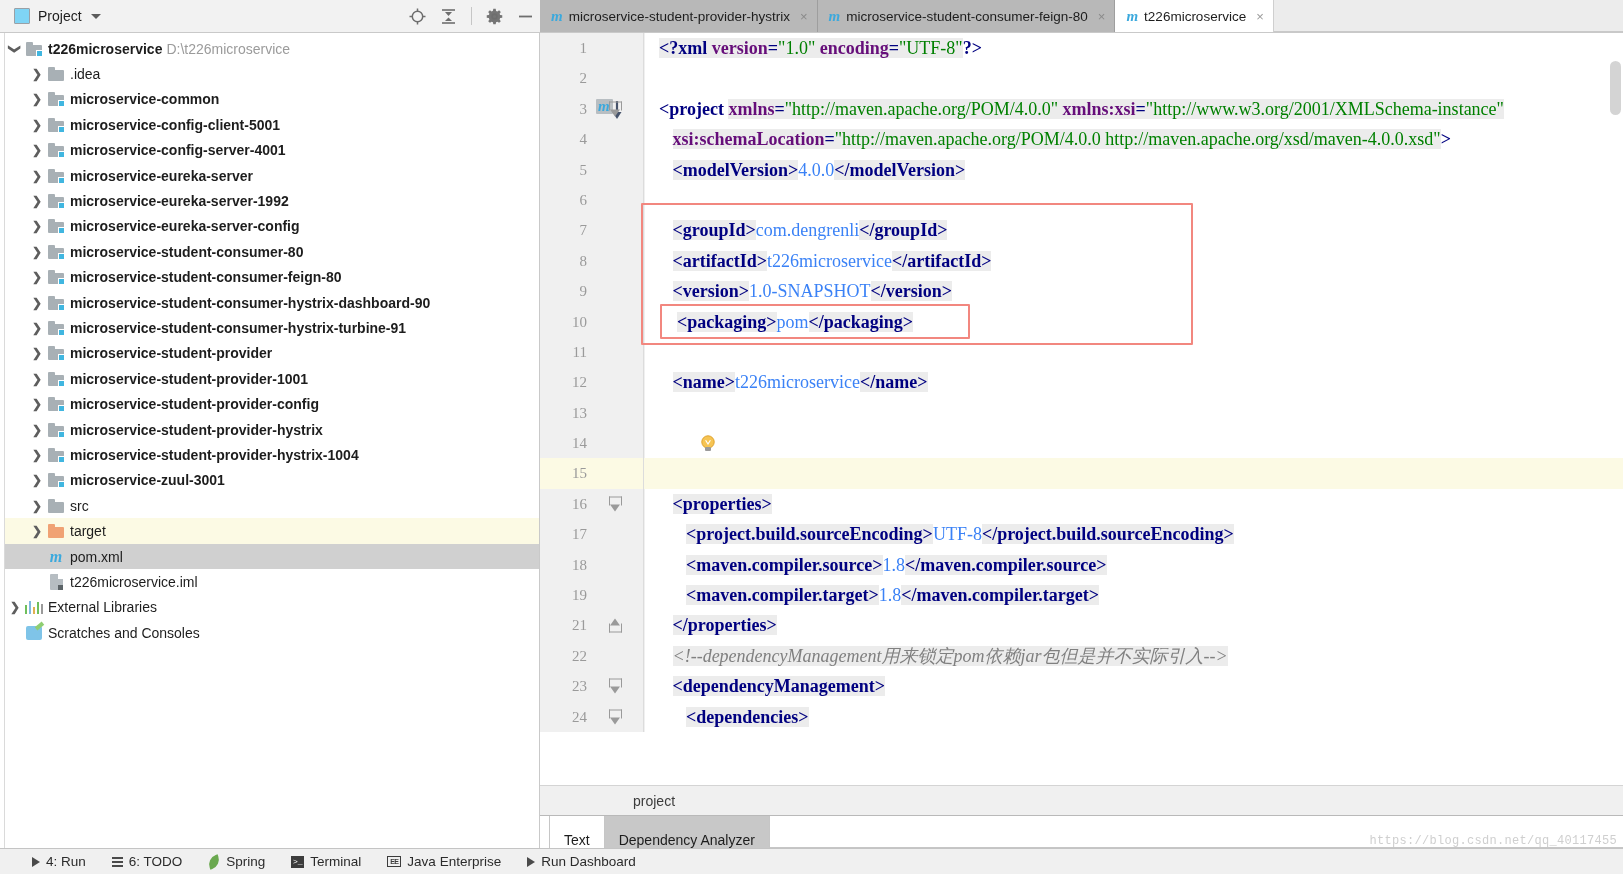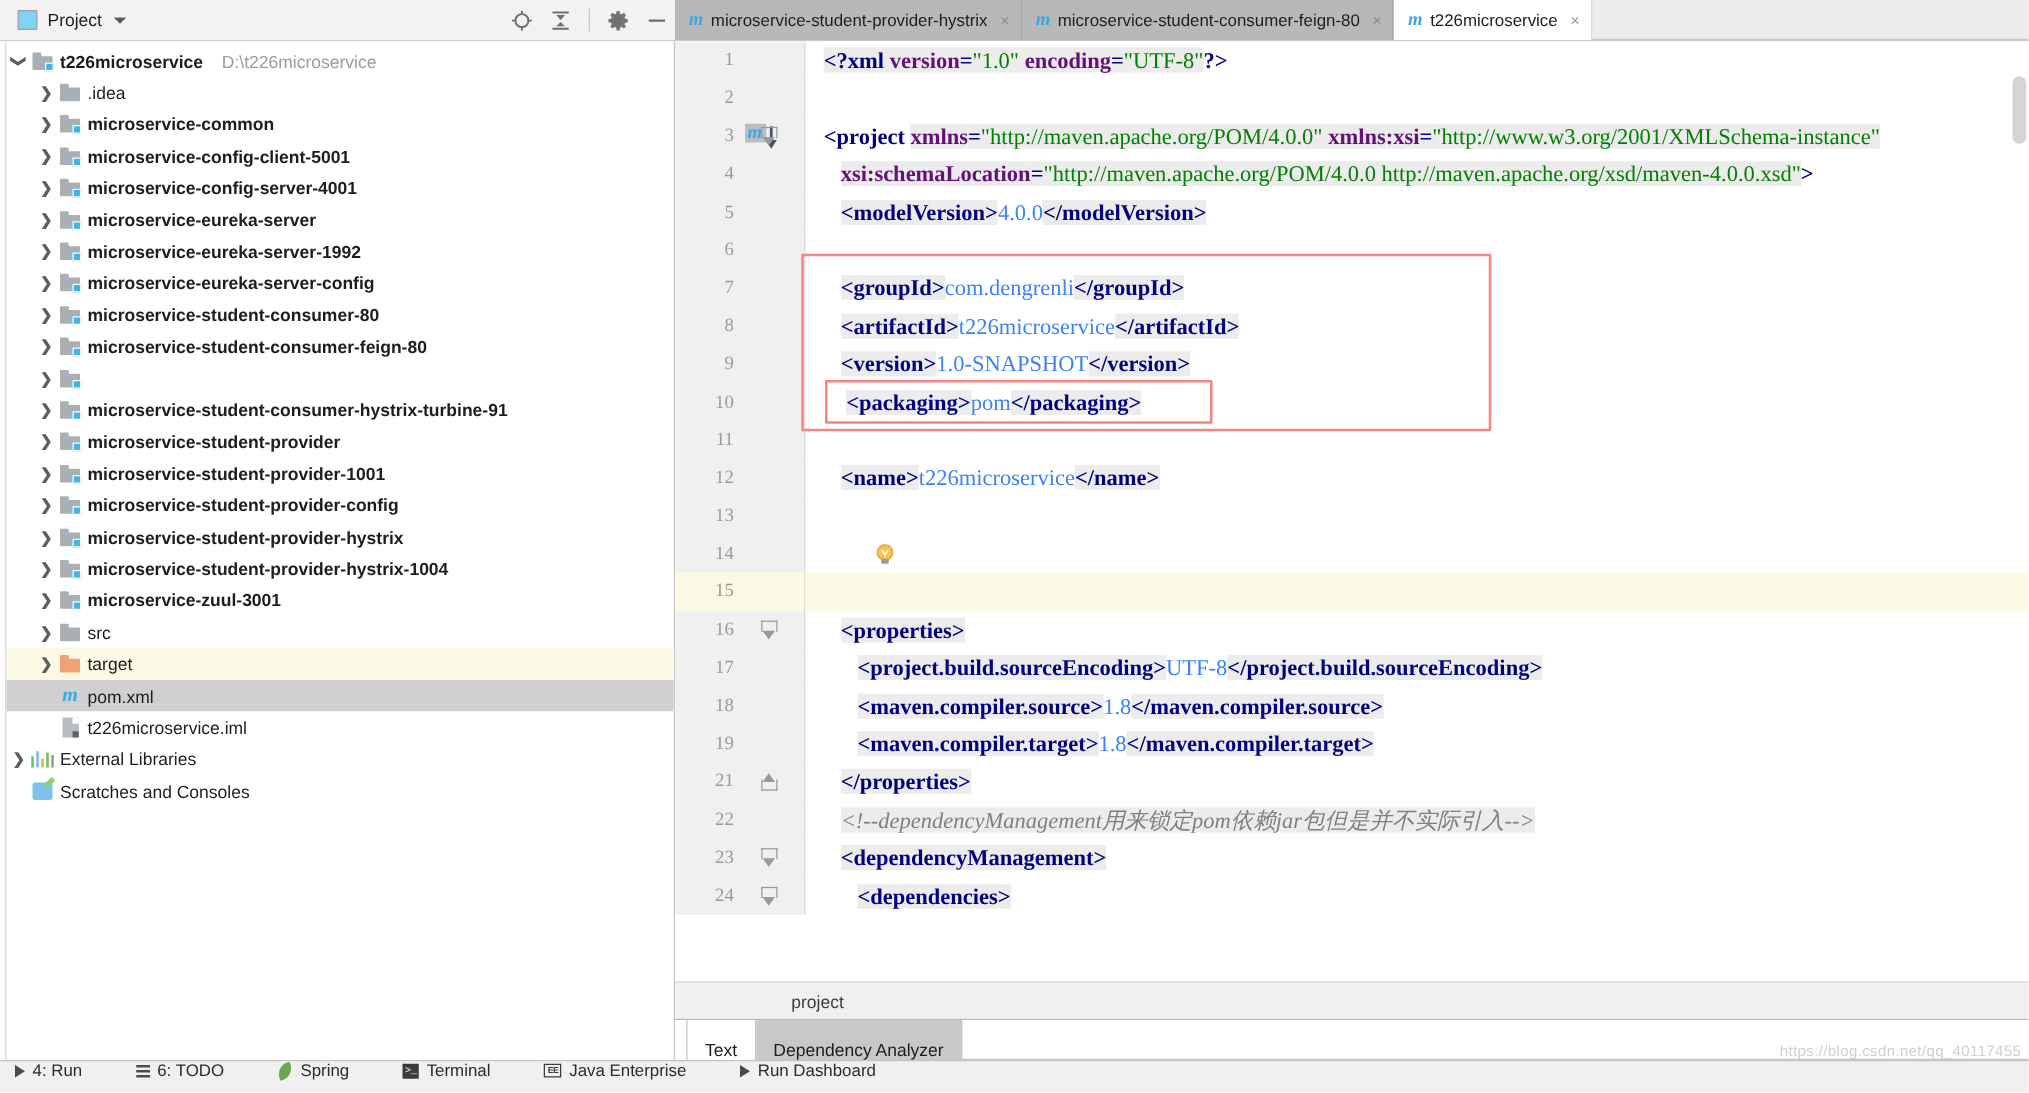--- a/index.html
+++ b/index.html
@@ -110,21 +110,21 @@
     width: 18px; flex: 0 0 18px;
     text-align: center;
     color: #5e5e5e;
     font-size: 12px;
     line-height: 1;
   }
   .arrow.blank { visibility: hidden; }
   .arrow .chev-r { display: inline-block; font-weight: bold; }
   .ico { width: 20px; flex: 0 0 20px; display: flex; align-items: center; justify-content: center; margin-right: 4px; }
   .lbl-bold { font-weight: bold; }
-  .path-dim { color: #9b9b9b; margin-left: 15px; font-weight: normal; }
+  .path-dim { color: #9b9b9b; margin-left: 4px; font-weight: normal; }
 
   
   .fi { position: relative; width: 16px; height: 14px; }
   .fi .body-f {
     position: absolute; left: 0; bottom: 0; width: 16px; height: 11px;
     background: #a8b0b5; border-radius: 1px;
   }
   .fi .tab-f {
     position: absolute; left: 0; top: 0; width: 7px; height: 4px;
     background: #a8b0b5; border-radius: 1px 1px 0 0;
@@ -283,23 +283,23 @@
     background: #ffffff; cursor: default;
   }
   .edtab.inactive { background: #c8c8c8; border-left: none; }
   .edtabs-rest { flex: 1 1 auto; background: #ffffff; border-bottom: 1px solid #c6c6c6; }
 
   
   .statusbar {
     height: 26px; flex: 0 0 26px;
     background: #f0f0f0;
     border-top: 1px solid #c4c4c4;
-    display: flex; align-items: flex-start;
-    gap: 43px;
-    padding-left: 12px;
+    display: flex; align-items: center;
+    gap: 26px;
+    padding-left: 32px;
     font-size: 13.5px; color: #2b2b2b;
     overflow: hidden;
   }
   .sb-item { display: flex; align-items: center; gap: 6px; white-space: nowrap; cursor: default; }
   .tri-right {
     width: 0; height: 0;
     border-top: 5px solid transparent; border-bottom: 5px solid transparent;
     border-left: 8px solid #4a4a4a;
   }
   .todo-ico { display: flex; flex-direction: column; gap: 2px; }
@@ -313,21 +313,21 @@
   .ee-ico {
     width: 14px; height: 11px; border: 1.5px solid #3c3c3c;
     display: flex; align-items: center; justify-content: center;
     font-size: 7px; font-weight: bold; color: #3c3c3c; letter-spacing: -0.5px;
   }
 
   
   .watermark {
     position: absolute; right: 6px; bottom: 26px;
     font-size: 12px; color: #cfcfcf;
-    font-family: Liberation Sans, sans-serif;
+    font-family: Liberation Mono, monospace;
     letter-spacing: 0.3px;
     pointer-events: none;
   }
   
   .left-edge { position: absolute; left: 0; top: 33px; bottom: 26px; width: 5px; background: #ffffff; border-right: 1px solid #dadada; }
 </style>
 </head>
 <body>
 
 <div id="app">
@@ -506,20 +506,21 @@
         </div>
         <div class="row" style="padding-left: 28px;">
           <span class="arrow"><span class="chev-r">❯</span></span>
           <span class="ico">
             <span class="fi">
               <span class="tab-f"></span>
               <span class="body-f"></span>
               <span class="badge"></span>
             </span>
           </span>
+          <span class="lbl-bold">microservice-student-consumer-hystrix-dashboard-90</span>
         </div>
         <div class="row" style="padding-left: 28px;">
           <span class="arrow"><span class="chev-r">❯</span></span>
           <span class="ico">
             <span class="fi">
               <span class="tab-f"></span>
               <span class="body-f"></span>
               <span class="badge"></span>
             </span>
           </span>

